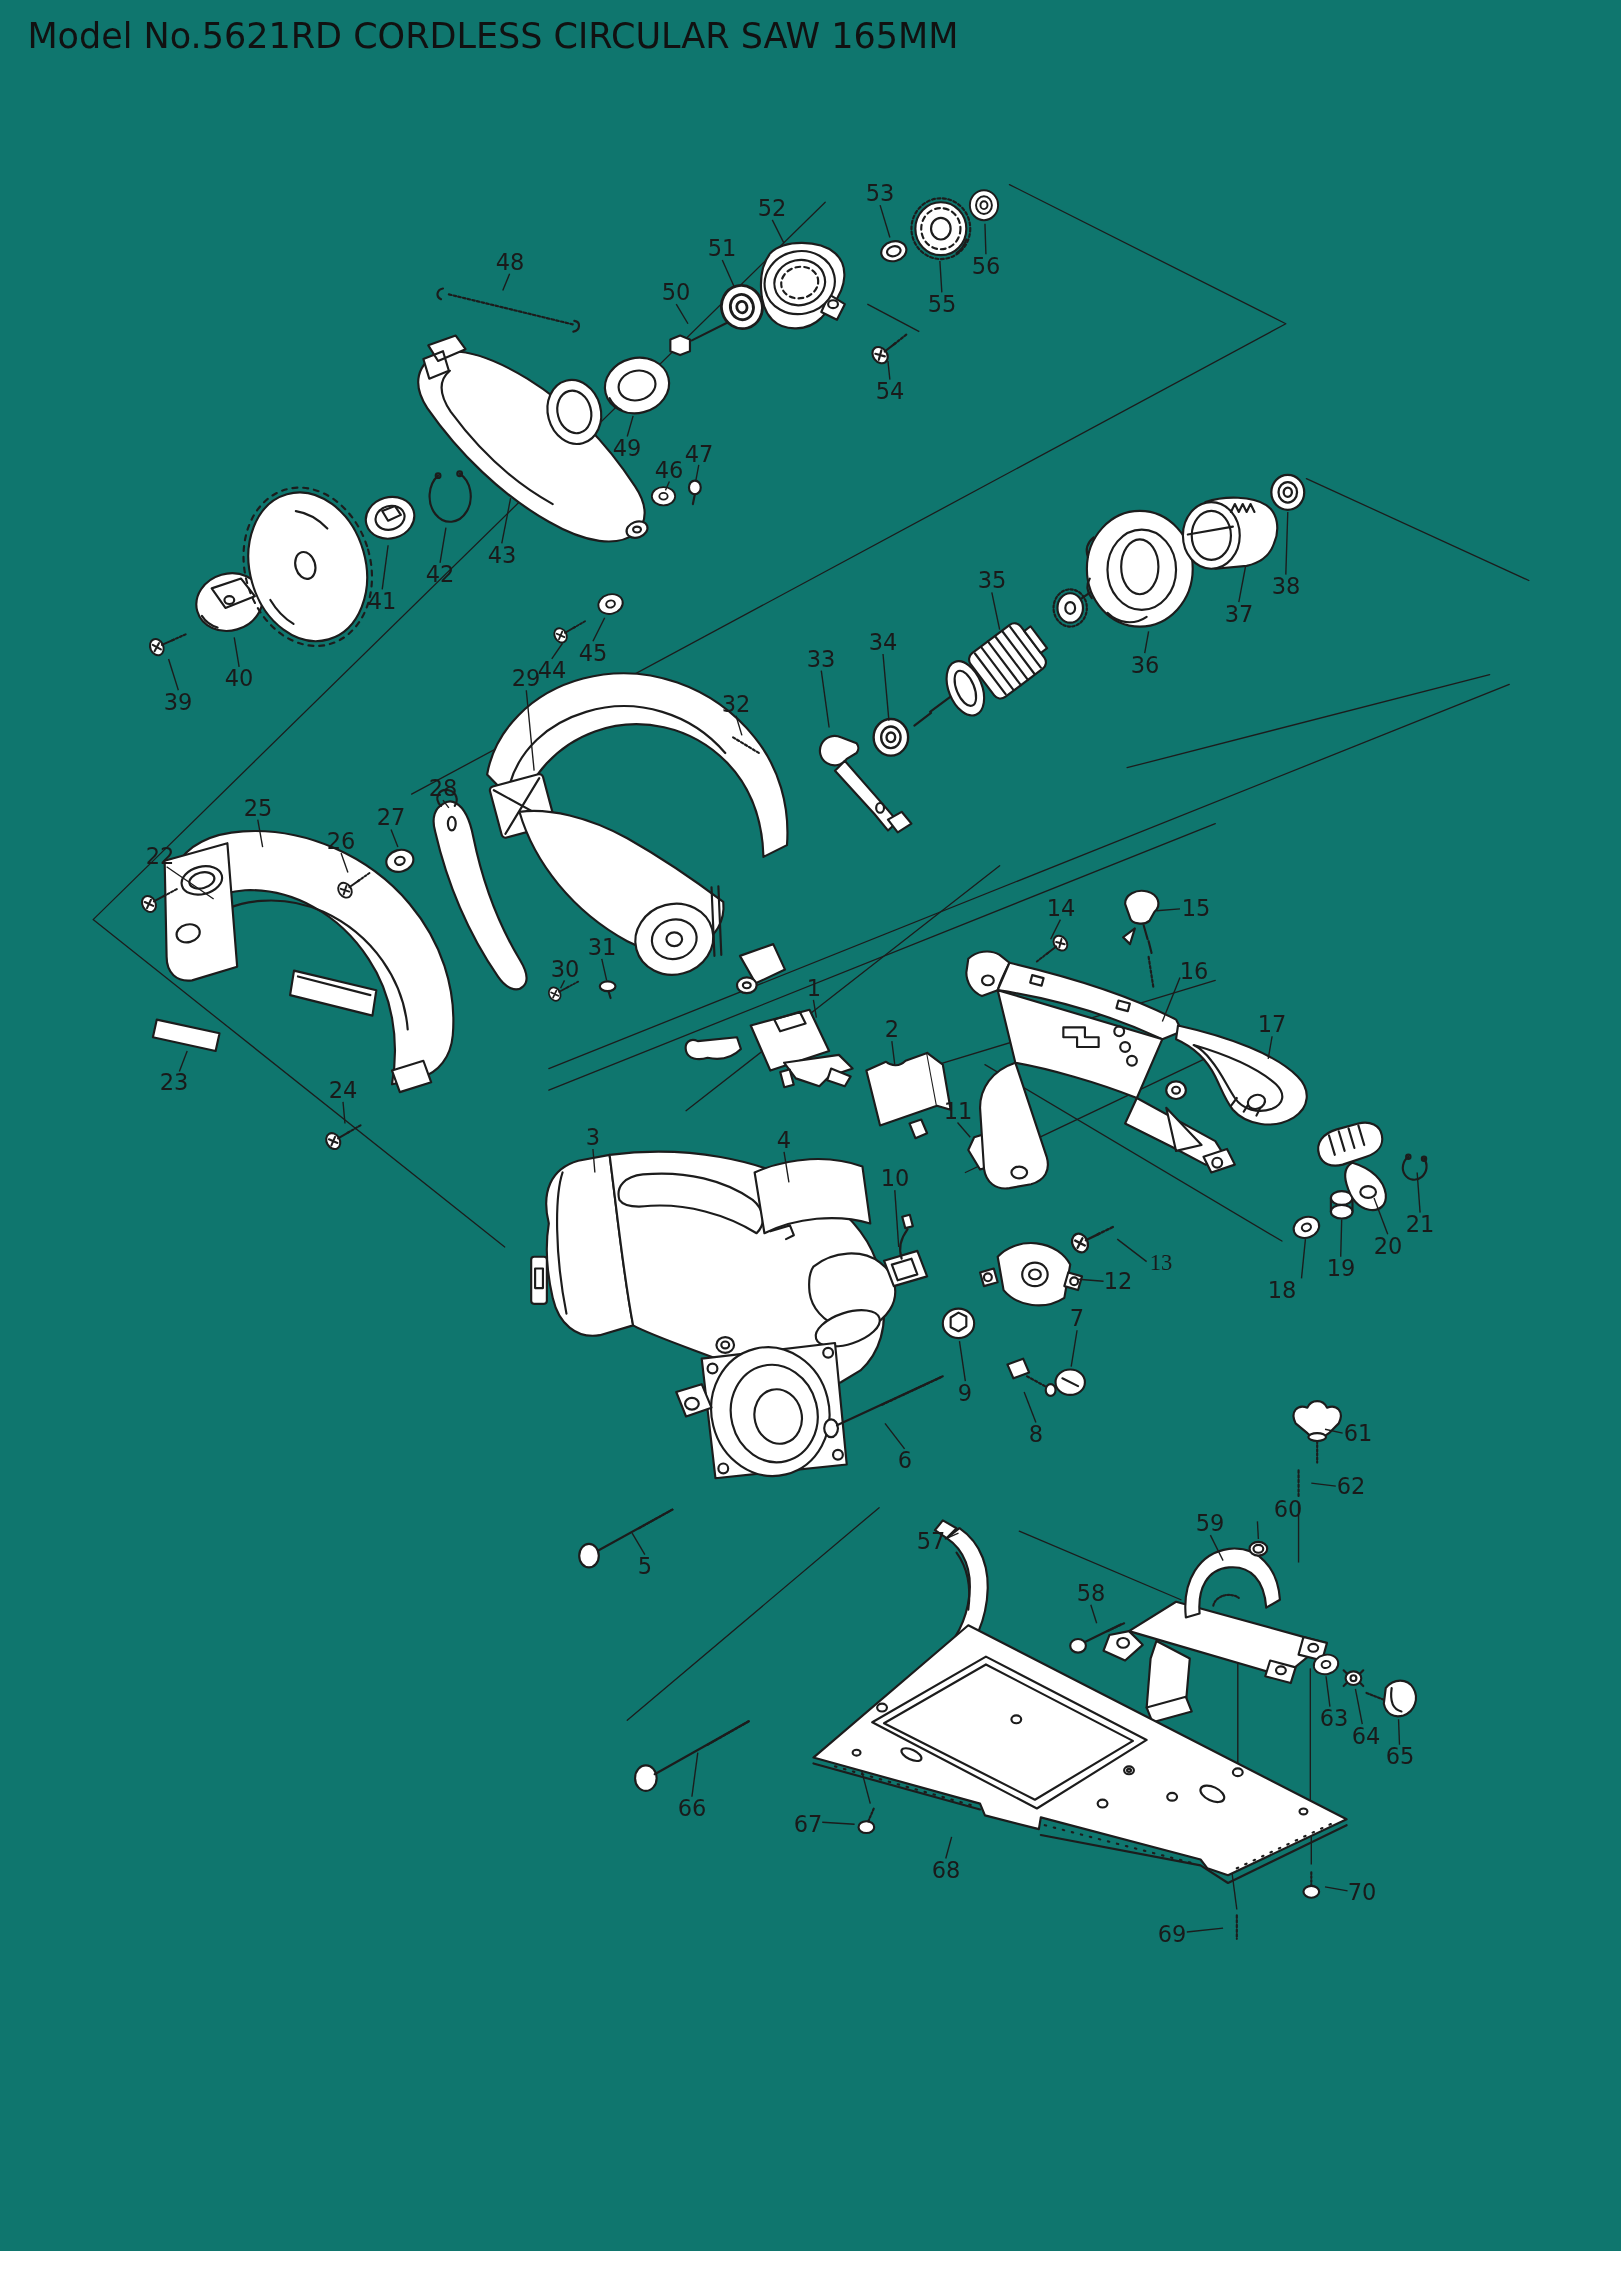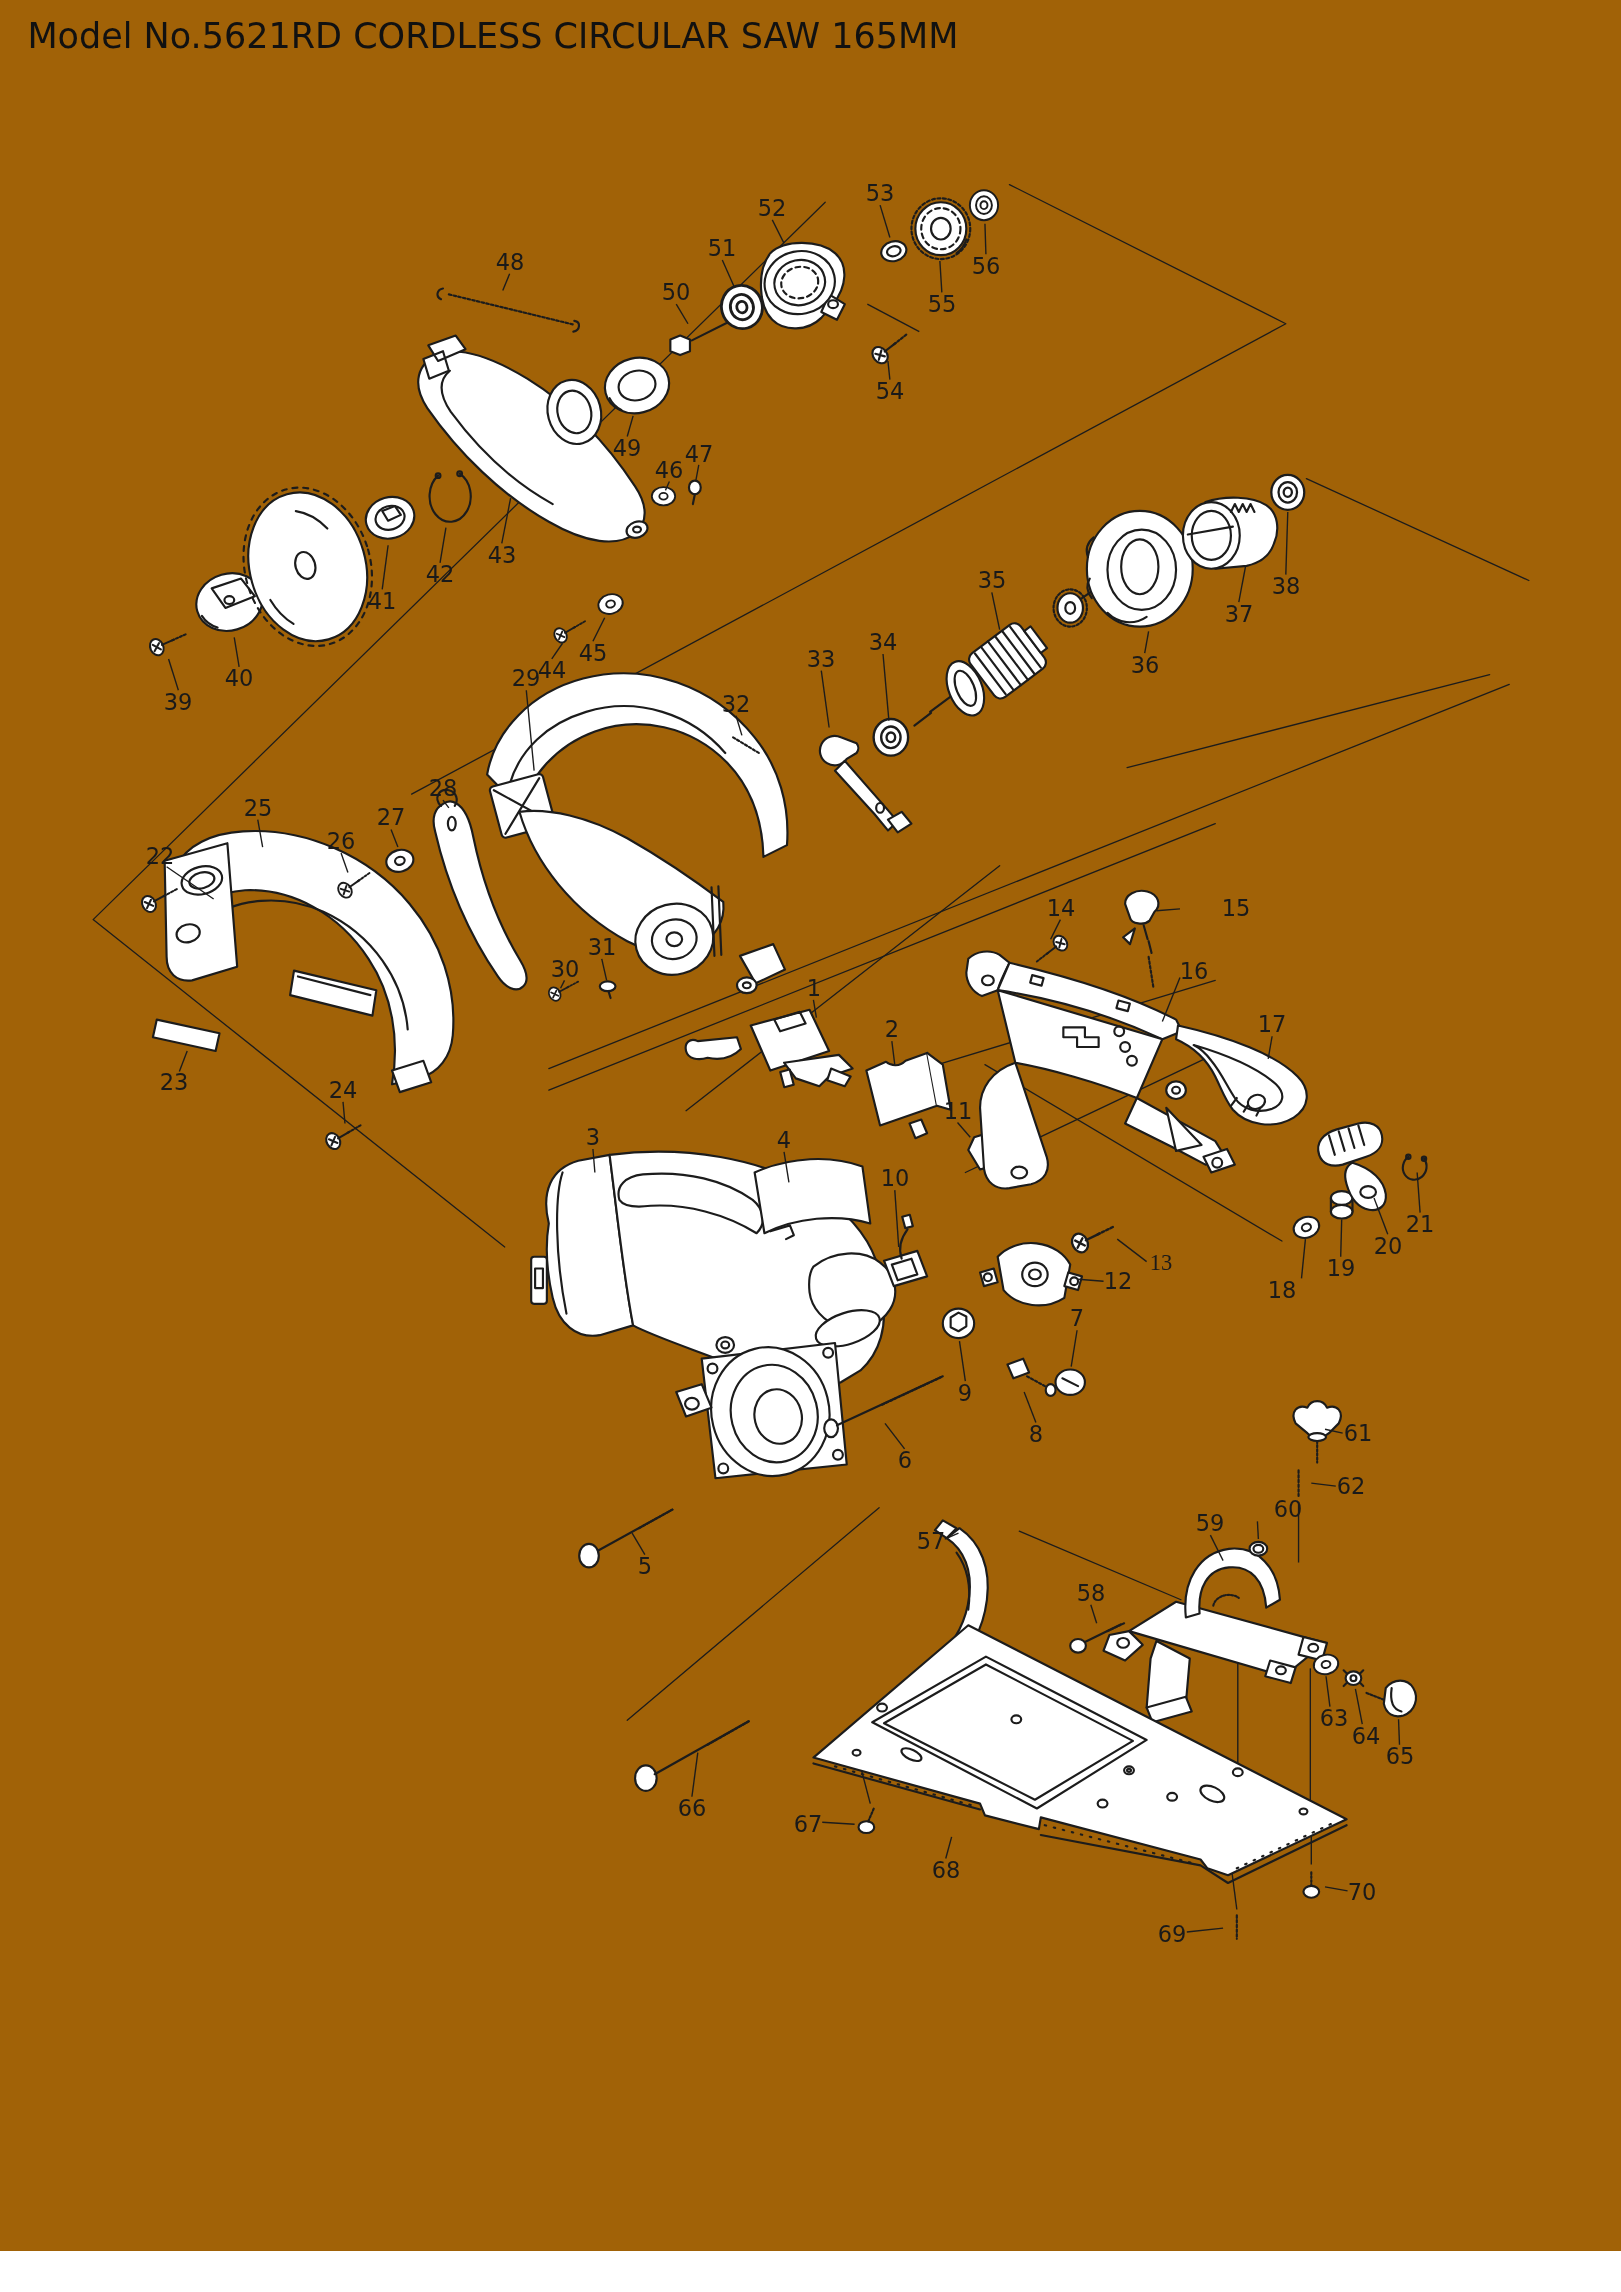--- a/index.html
+++ b/index.html
@@ -1,16 +1,16 @@
 <!DOCTYPE html>
 <html><head>
 <meta charset="utf-8">
 <style>
   html,body{margin:0;padding:0;background:#fff;}
-  #page{position:relative;width:1621px;height:2251px;background:#a16207;overflow:hidden;
+  #page{position:relative;width:1621px;height:2251px;background:#0f766e;overflow:hidden;
         font-family:"DejaVu Sans","Liberation Sans",sans-serif;}
   #title{position:absolute;left:27.4px;top:15.7px;font-size:35px;color:#111;letter-spacing:0px;white-space:nowrap;}
   #art{position:absolute;left:0;top:0;}
   svg *{vector-effect:none;}
   .ln{stroke:#1c1c1c;fill:none;stroke-width:2.2;stroke-linecap:round;stroke-linejoin:round;}
   .f{fill:#ffffff;}
   .thin{stroke-width:1.3;}
   .lead{stroke:#1c1c1c;stroke-width:1.4;fill:none;}
   .plabel{position:absolute;transform:translate(-50%,-50%);font-size:22.5px;color:#1a1a1a;
           font-family:"DejaVu Sans","Liberation Sans",sans-serif;white-space:nowrap;}
@@ -533,21 +533,21 @@
       <div class="plabel" style="left: 645px; top: 1566px;">5</div>
       <div class="plabel" style="left: 905px; top: 1460px;">6</div>
       <div class="plabel" style="left: 1077px; top: 1318px;">7</div>
       <div class="plabel" style="left: 1036px; top: 1434px;">8</div>
       <div class="plabel" style="left: 965px; top: 1393px;">9</div>
       <div class="plabel" style="left: 895px; top: 1178px;">10</div>
       <div class="plabel" style="left: 958px; top: 1111px;">11</div>
       <div class="plabel" style="left: 1118px; top: 1281px;">12</div>
       <div class="plabel" style="left: 1161px; top: 1263px; font-family: Liberation Serif, serif;">13</div>
       <div class="plabel" style="left: 1061px; top: 908px;">14</div>
-      <div class="plabel" style="left: 1196px; top: 908px; margin-left: 40px;">15</div>
+      <div class="plabel" style="left: 1196px; top: 908px;">15</div>
       <div class="plabel" style="left: 1194px; top: 971px;">16</div>
       <div class="plabel" style="left: 1272px; top: 1024px;">17</div>
       <div class="plabel" style="left: 1270px; top: 1290px; margin-left: 12px;">18</div>
       <div class="plabel" style="left: 1341px; top: 1268px;">19</div>
       <div class="plabel" style="left: 1388px; top: 1246px;">20</div>
       <div class="plabel" style="left: 1420px; top: 1224px;">21</div>
       <div class="plabel" style="left: 160px; top: 856px;">22</div>
       <div class="plabel" style="left: 174px; top: 1082px;">23</div>
       <div class="plabel" style="left: 343px; top: 1090px;">24</div>
       <div class="plabel" style="left: 258px; top: 808px;">25</div>

